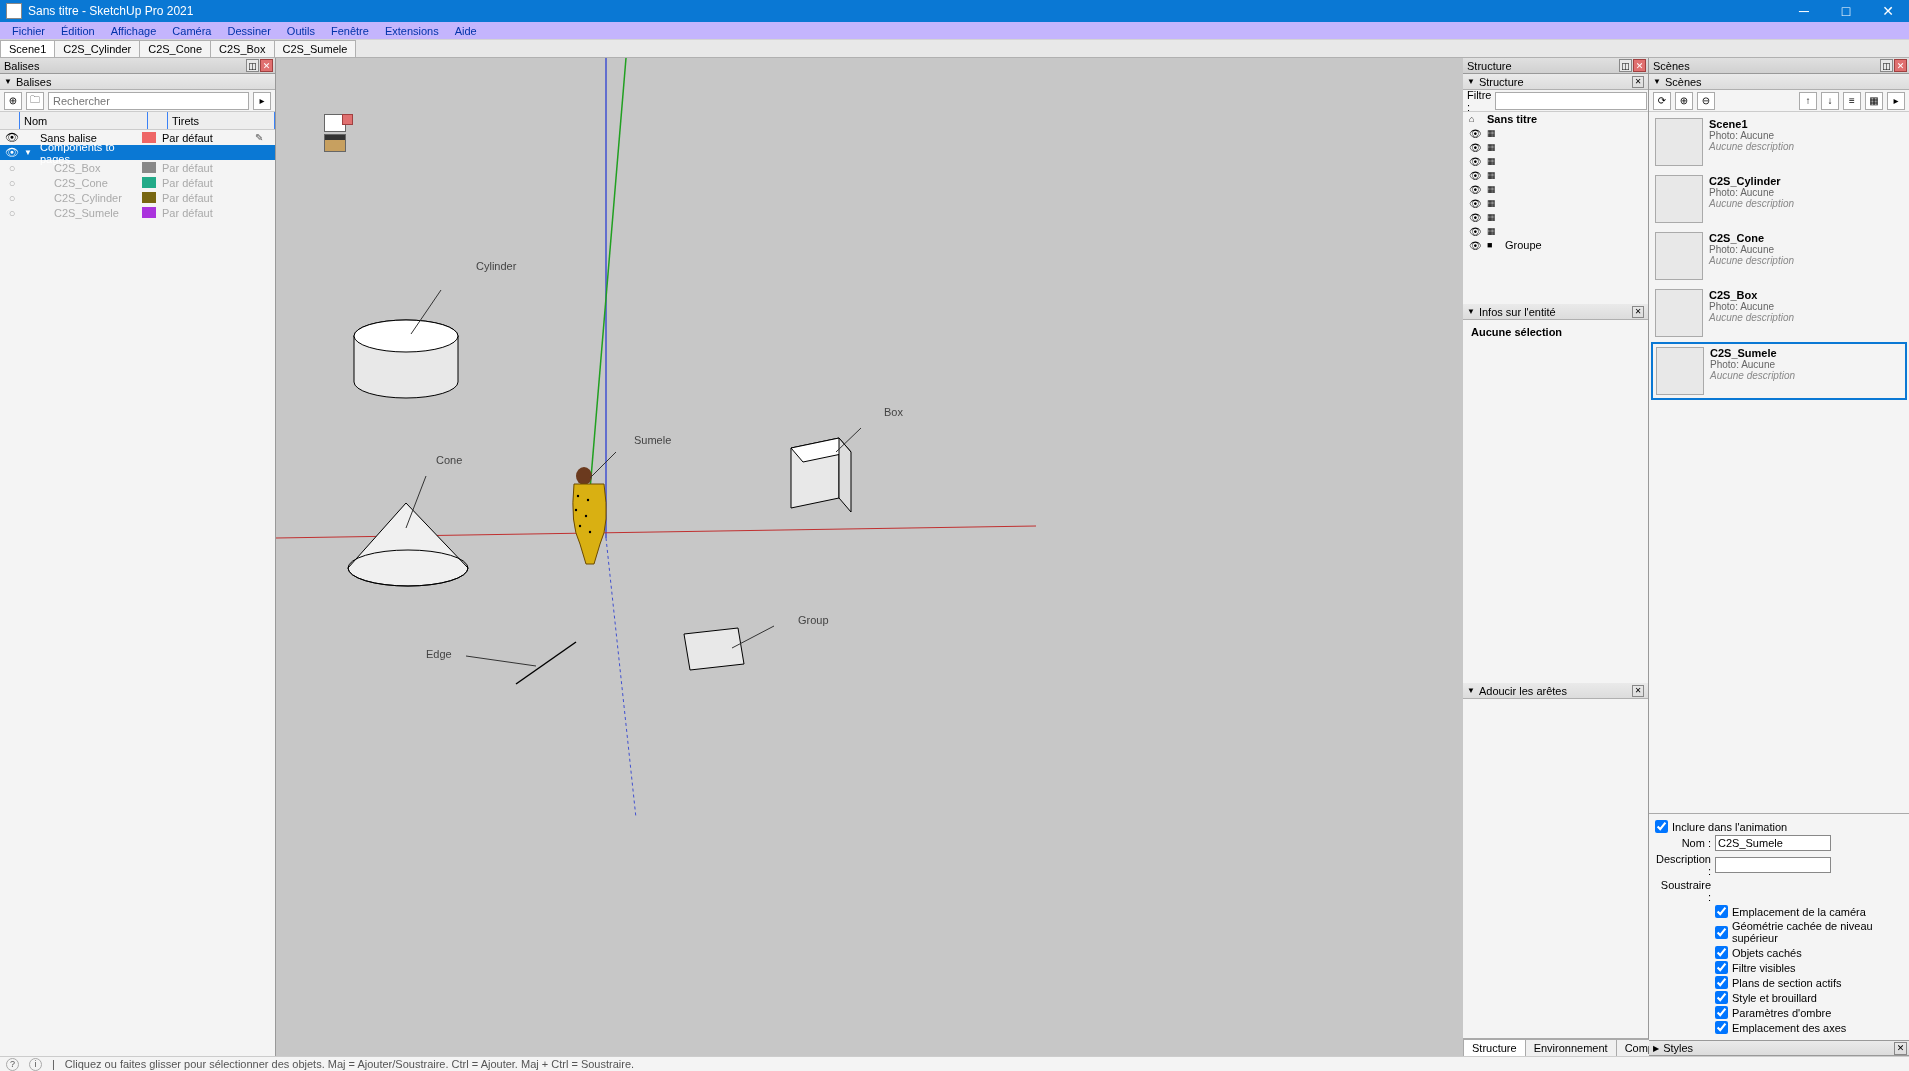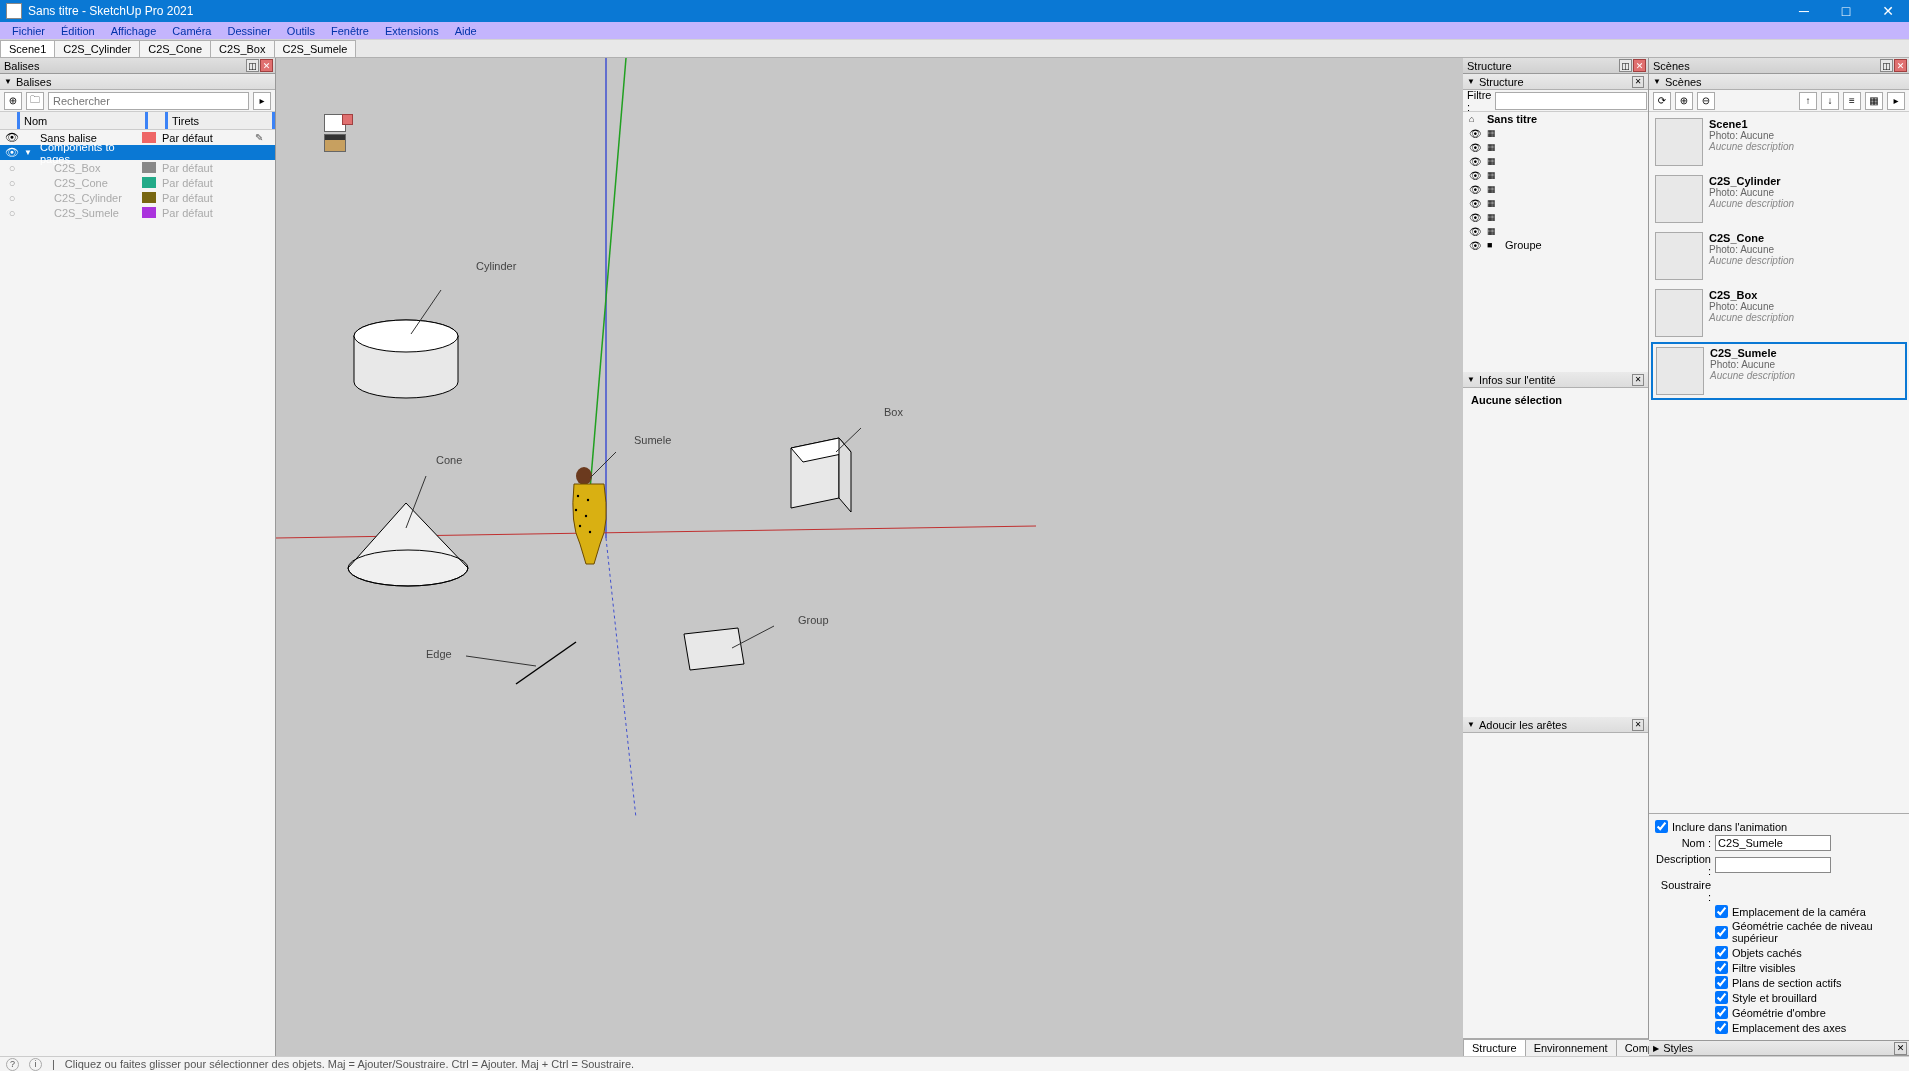--- a/index.html
+++ b/index.html
@@ -29,21 +29,21 @@
 .panelheader { height:16px; background:linear-gradient(#e0e0e0,#d0d0d0); border-bottom:1px solid #999; display:flex; align-items:center; padding-left:4px; position:relative; font-size:11px; }
 .panelheader .ctrl { position:absolute; right:2px; top:1px; display:flex; gap:1px; }
 .panelheader .ctrl span { width:13px; height:13px; border:1px solid #888; background:#e8e8e8; font-size:9px; display:flex; align-items:center; justify-content:center; cursor:pointer; }
 .panelheader .ctrl .x { background:#e07070; color:#fff; border-color:#a04040; }
 .panelsub { height:16px; background:linear-gradient(#eaeaea,#dcdcdc); border-bottom:1px solid #b0b0b0; display:flex; align-items:center; padding-left:4px; }
 .panelsub::before { content:"▼"; font-size:8px; margin-right:4px; }
 .toolbar-row { height:22px; display:flex; align-items:center; padding:2px 4px; gap:4px; border-bottom:1px solid #ccc; }
 .toolbar-row .iconbtn { width:18px; height:18px; border:1px solid #aaa; background:#fff; cursor:pointer; display:flex; align-items:center; justify-content:center; font-size:10px; }
 .toolbar-row input { flex:1; height:18px; border:1px solid #aaa; padding:0 4px; }
 .gridhead { height:18px; display:flex; background:#eee; border-bottom:1px solid #ccc; }
-.gridhead div { border-right:3px solid #3b82f6; padding:2px 4px; display:flex; align-items:center; }
+.gridhead div { border-right:1px solid #3b82f6; padding:2px 4px; display:flex; align-items:center; }
 .gridrow { height:15px; display:flex; align-items:center; padding:0 4px; }
 .gridrow.selected { background:#0a78d4; color:#fff; }
 .gridrow .vis { width:16px; text-align:center; }
 .gridrow .tag { width:16px; text-align:center; font-size:8px; }
 .gridrow .name { flex:0 0 106px; padding-left:4px; }
 .gridrow .swatch { width:14px; height:11px; }
 .gridrow .dash { flex:1; padding-left:6px; }
 .gridrow .pencil { width:16px; font-size:10px; color:#555; }
 .gridrow.dim { color:#aaa; }
 .gridrow.child .name { padding-left:18px; }
@@ -336,21 +336,21 @@
             <span class="sym">▦</span>
             <span class="nm"><sumele></sumele></span>
           </div>
           <div class="structrow">
             <span class="eye">👁</span>
             <span class="sym">■</span>
             <span class="nm">Groupe</span>
           </div>
         </div>
 
-      <div class="panelsub" style="margin-top:120px">
+      <div class="panelsub" style="margin-top:52px">
           <span>Infos sur l'entité</span>
           <span style="margin-left:auto;margin-right:4px;width:12px;height:12px;border:1px solid #888;font-size:8px;display:flex;align-items:center;justify-content:center">✕</span>
         </div>
       <div style="padding:6px 8px;font-weight:bold">Aucune sélection</div>
 
       <div style="flex:1"></div>
 
       <div class="panelsub">
           <span>Adoucir les arêtes</span>
           <span style="margin-left:auto;margin-right:4px;width:12px;height:12px;border:1px solid #888;font-size:8px;display:flex;align-items:center;justify-content:center">✕</span>
@@ -464,21 +464,21 @@
             <div class="chk">
               <input type="checkbox" checked="" style="">
               <span>Plans de section actifs</span>
             </div>
             <div class="chk">
               <input type="checkbox" checked="" style="">
               <span>Style et brouillard</span>
             </div>
             <div class="chk">
               <input type="checkbox" checked="" style="">
-              <span>Géométrie d'ombre</span>
+              <span>Paramètres d'ombre</span>
             </div>
             <div class="chk">
               <input type="checkbox" checked="" style="">
               <span>Emplacement des axes</span>
             </div>
           </div>
       </div>
       <div class="rightcollapse">
         <span>Styles</span>
         <div class="ctrl"><span>✕</span></div>

